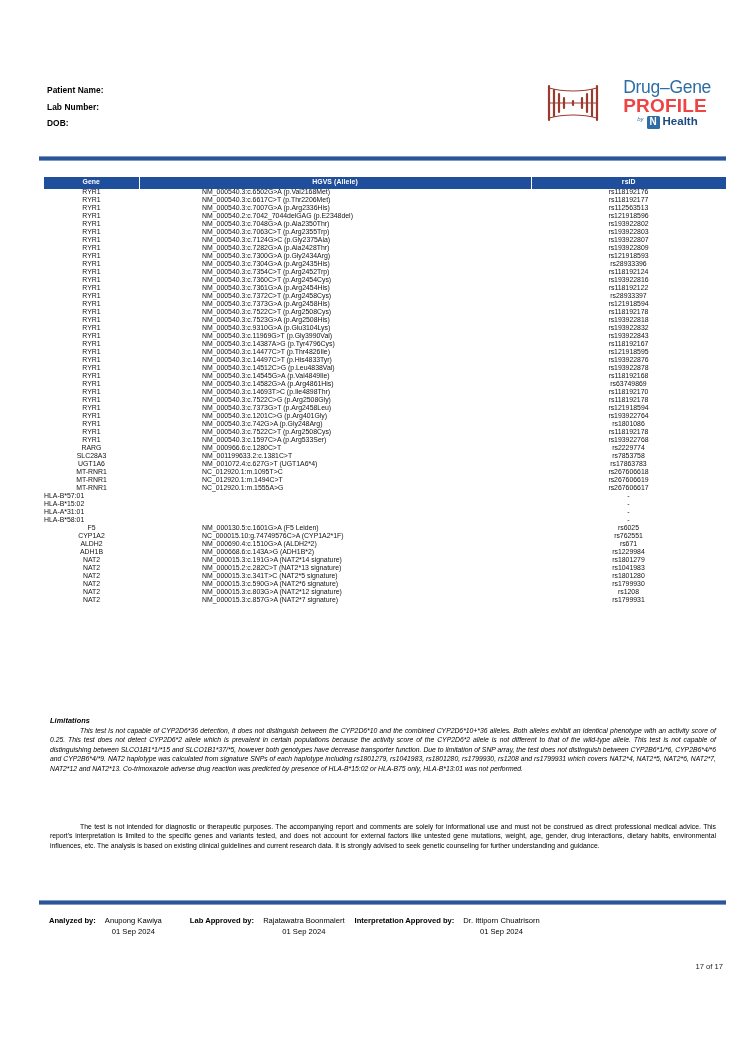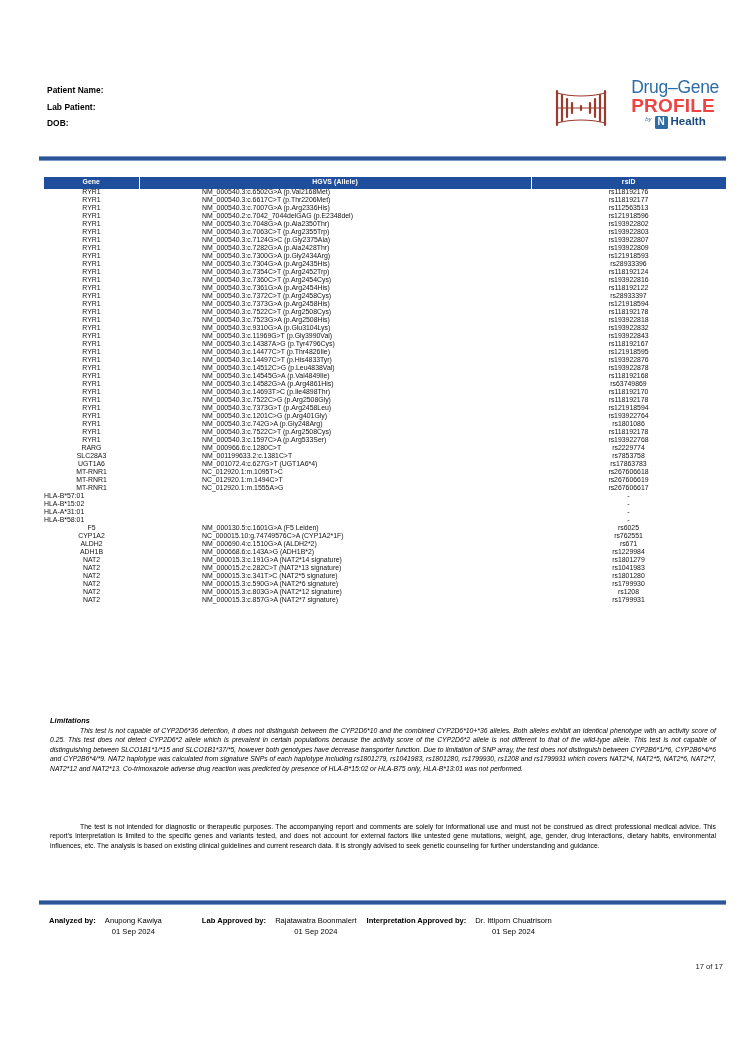--- a/index.html
+++ b/index.html
@@ -35,23 +35,24 @@
     font-size: 8.4px;
     font-weight: bold;
     line-height: 16.5px;
     letter-spacing: 0.05px;
   }
   .patient-block div { white-space: nowrap; }
 
   
   .logo {
     display: flex;
-    align-items: flex-end;
+    align-items: center;
     gap: 22px;
     margin-top: -4px;
+    margin-right: 8px;
   }
   .logo-mark {
     width: 56px; height: 42px;
     display: block;
   }
   .logo-text { line-height: 1; padding-top: 1px; }
   .logo-line1 {
     font-size: 17.5px;
     color: #2e6da4;
     letter-spacing: -0.3px;
@@ -181,40 +182,40 @@
     font-weight: bold;
     white-space: nowrap;
     line-height: 11px;
   }
   .sig-value {
     text-align: center;
     line-height: 11px;
     white-space: nowrap;
     padding-left: 9px;
   }
-  .sig-g1 { margin-right: 40px; }
+  .sig-g1 { margin-right: 28px; }
   .sig-g2 { margin-right: 10px; }
 
   
   .page-number {
     position: absolute;
     right: 33px; top: 962px;
     font-size: 7.6px;
     color: #222;
   }
 </style>
 </head>
 <body>
 
 <div class="page">
 
   <div class="header">
     <div class="patient-block">
       <div>Patient Name:</div>
-      <div>Lab Patient:</div>
+      <div>Lab Number:</div>
       <div>DOB:</div>
     </div>
 
     <div class="logo">
       <svg class="logo-mark" viewBox="0 0 56 42">
         <g stroke="#9b3a2e" stroke-width="2.2" fill="none" stroke-linecap="round">
           <line x1="4" y1="4" x2="4" y2="38"></line>
           <line x1="9" y1="8" x2="9" y2="34"></line>
           <line x1="14" y1="12" x2="14" y2="30"></line>
           <line x1="19" y1="16" x2="19" y2="26"></line>

